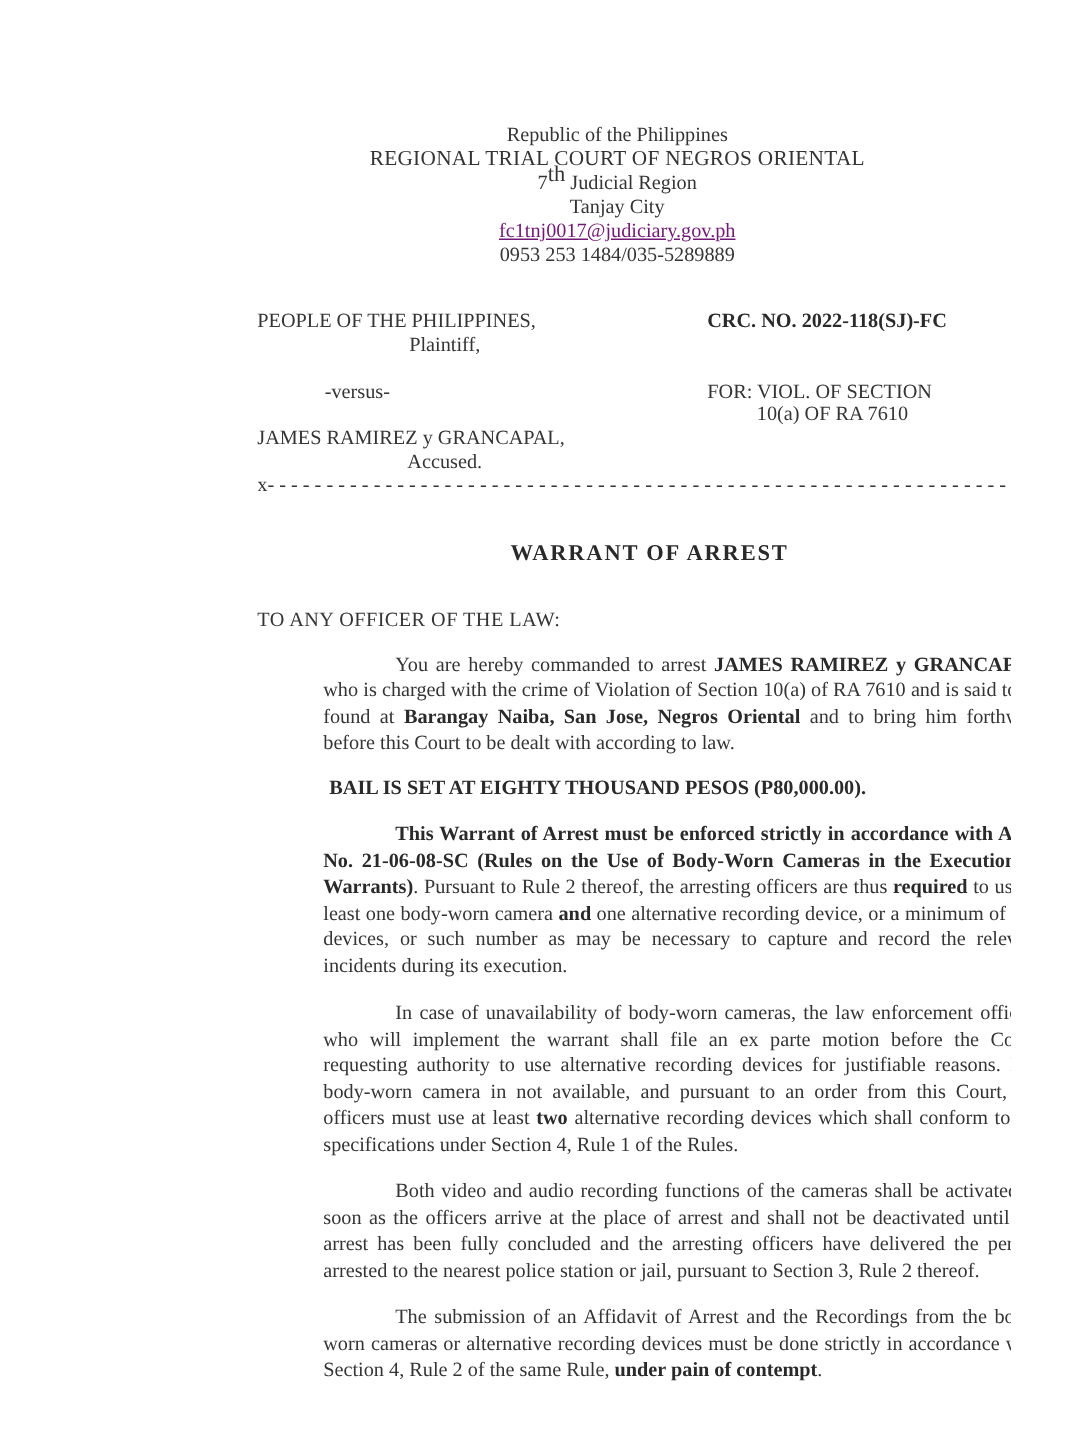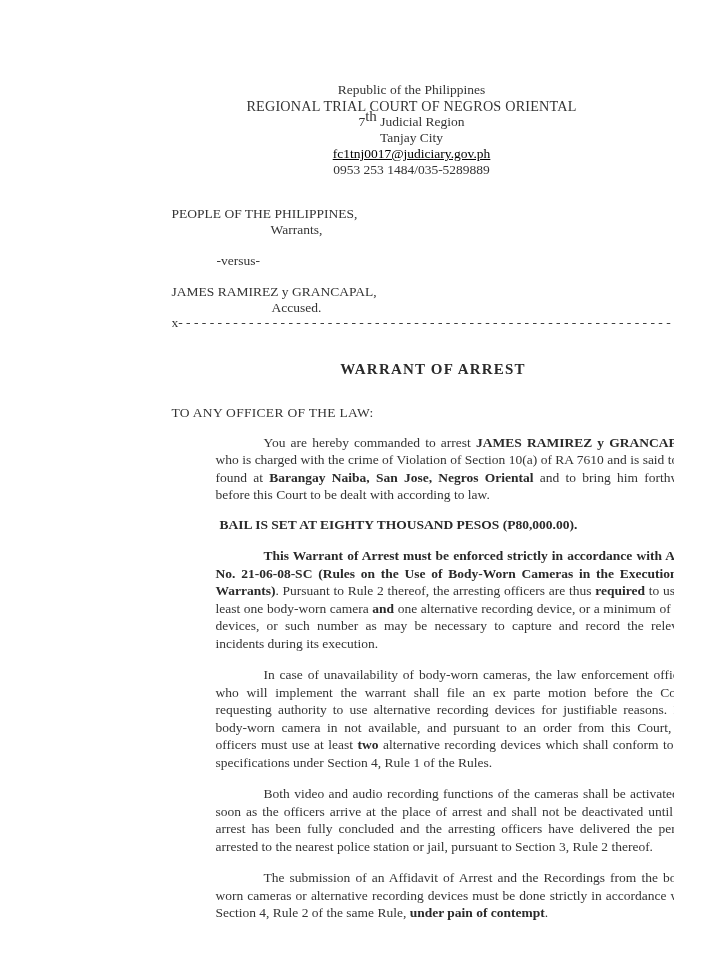--- a/index.html
+++ b/index.html
@@ -12,21 +12,21 @@
     color: #343434;
     font-family: "Liberation Serif", "DejaVu Serif", serif;
     font-size: 13.5px;
   }
   .content { position: absolute; left: 125px; top: 82px; width: 523px; }
 
   
   .header { width: 480px; text-align: center; line-height: 16px; }
   .header .court-name { font-size: 14.2px; letter-spacing: 0.2px; }
   .header sup { font-size: 15px; vertical-align: super; line-height: 0; }
-  .email-link { color: #000000; text-decoration: underline; cursor: pointer; }
+  .email-link { color: #701a75; text-decoration: underline; cursor: pointer; }
 
   
   .caption { display: flex; margin-top: 28px; line-height: 15.6px; }
   .cap-left { width: 250px; }
   .cap-left .role { width: 250px; text-align: center; }
   .cap-left .versus { padding-left: 45px; }
   .cap-right { width: 223px; margin-left: auto; }
   .cap-right .charge2 { padding-left: 33px; }
   .bold { font-weight: bold; color: #2a2a2a; }
   .blank { min-height: 15.6px; }
@@ -60,26 +60,33 @@
       <div class="court-name">REGIONAL TRIAL COURT OF NEGROS ORIENTAL</div>
       <div><span>7</span><sup>th</sup><span> Judicial Region</span></div>
       <div>Tanjay City</div>
       <div><a class="email-link">fc1tnj0017@judiciary.gov.ph</a></div>
       <div>0953 253 1484/035-5289889</div>
     </div>
 
     <div class="caption">
       <div class="cap-left">
         <div>PEOPLE OF THE PHILIPPINES,</div>
-        <div class="role">Warrants,</div>
+        <div class="role">Plaintiff,</div>
         <div class="blank"></div>
         <div class="versus">-versus-</div>
         <div class="blank"></div>
         <div>JAMES RAMIREZ y GRANCAPAL,</div>
         <div class="role">Accused.</div>
+      </div>
+      <div class="cap-right">
+        <div class="bold">CRC. NO. 2022-118(SJ)-FC</div>
+        <div class="blank"></div>
+        <div class="blank"></div>
+        <div>FOR: VIOL. OF SECTION</div>
+        <div class="charge2">10(a) OF RA 7610</div>
       </div>
     </div>
 
     <div class="sep">
       <span class="endcap">x</span>
       <span class="mid">- - - - - - - - - - - - - - - - - - - - - - - - - - - - - - - - - - - - - - - - - - - - - - - - - - - - - - - - - - - - - - - - - - - - - - </span>
       <span class="endcap">-/</span>
     </div>
 
     <div class="doc-title">WARRANT OF ARREST</div>

